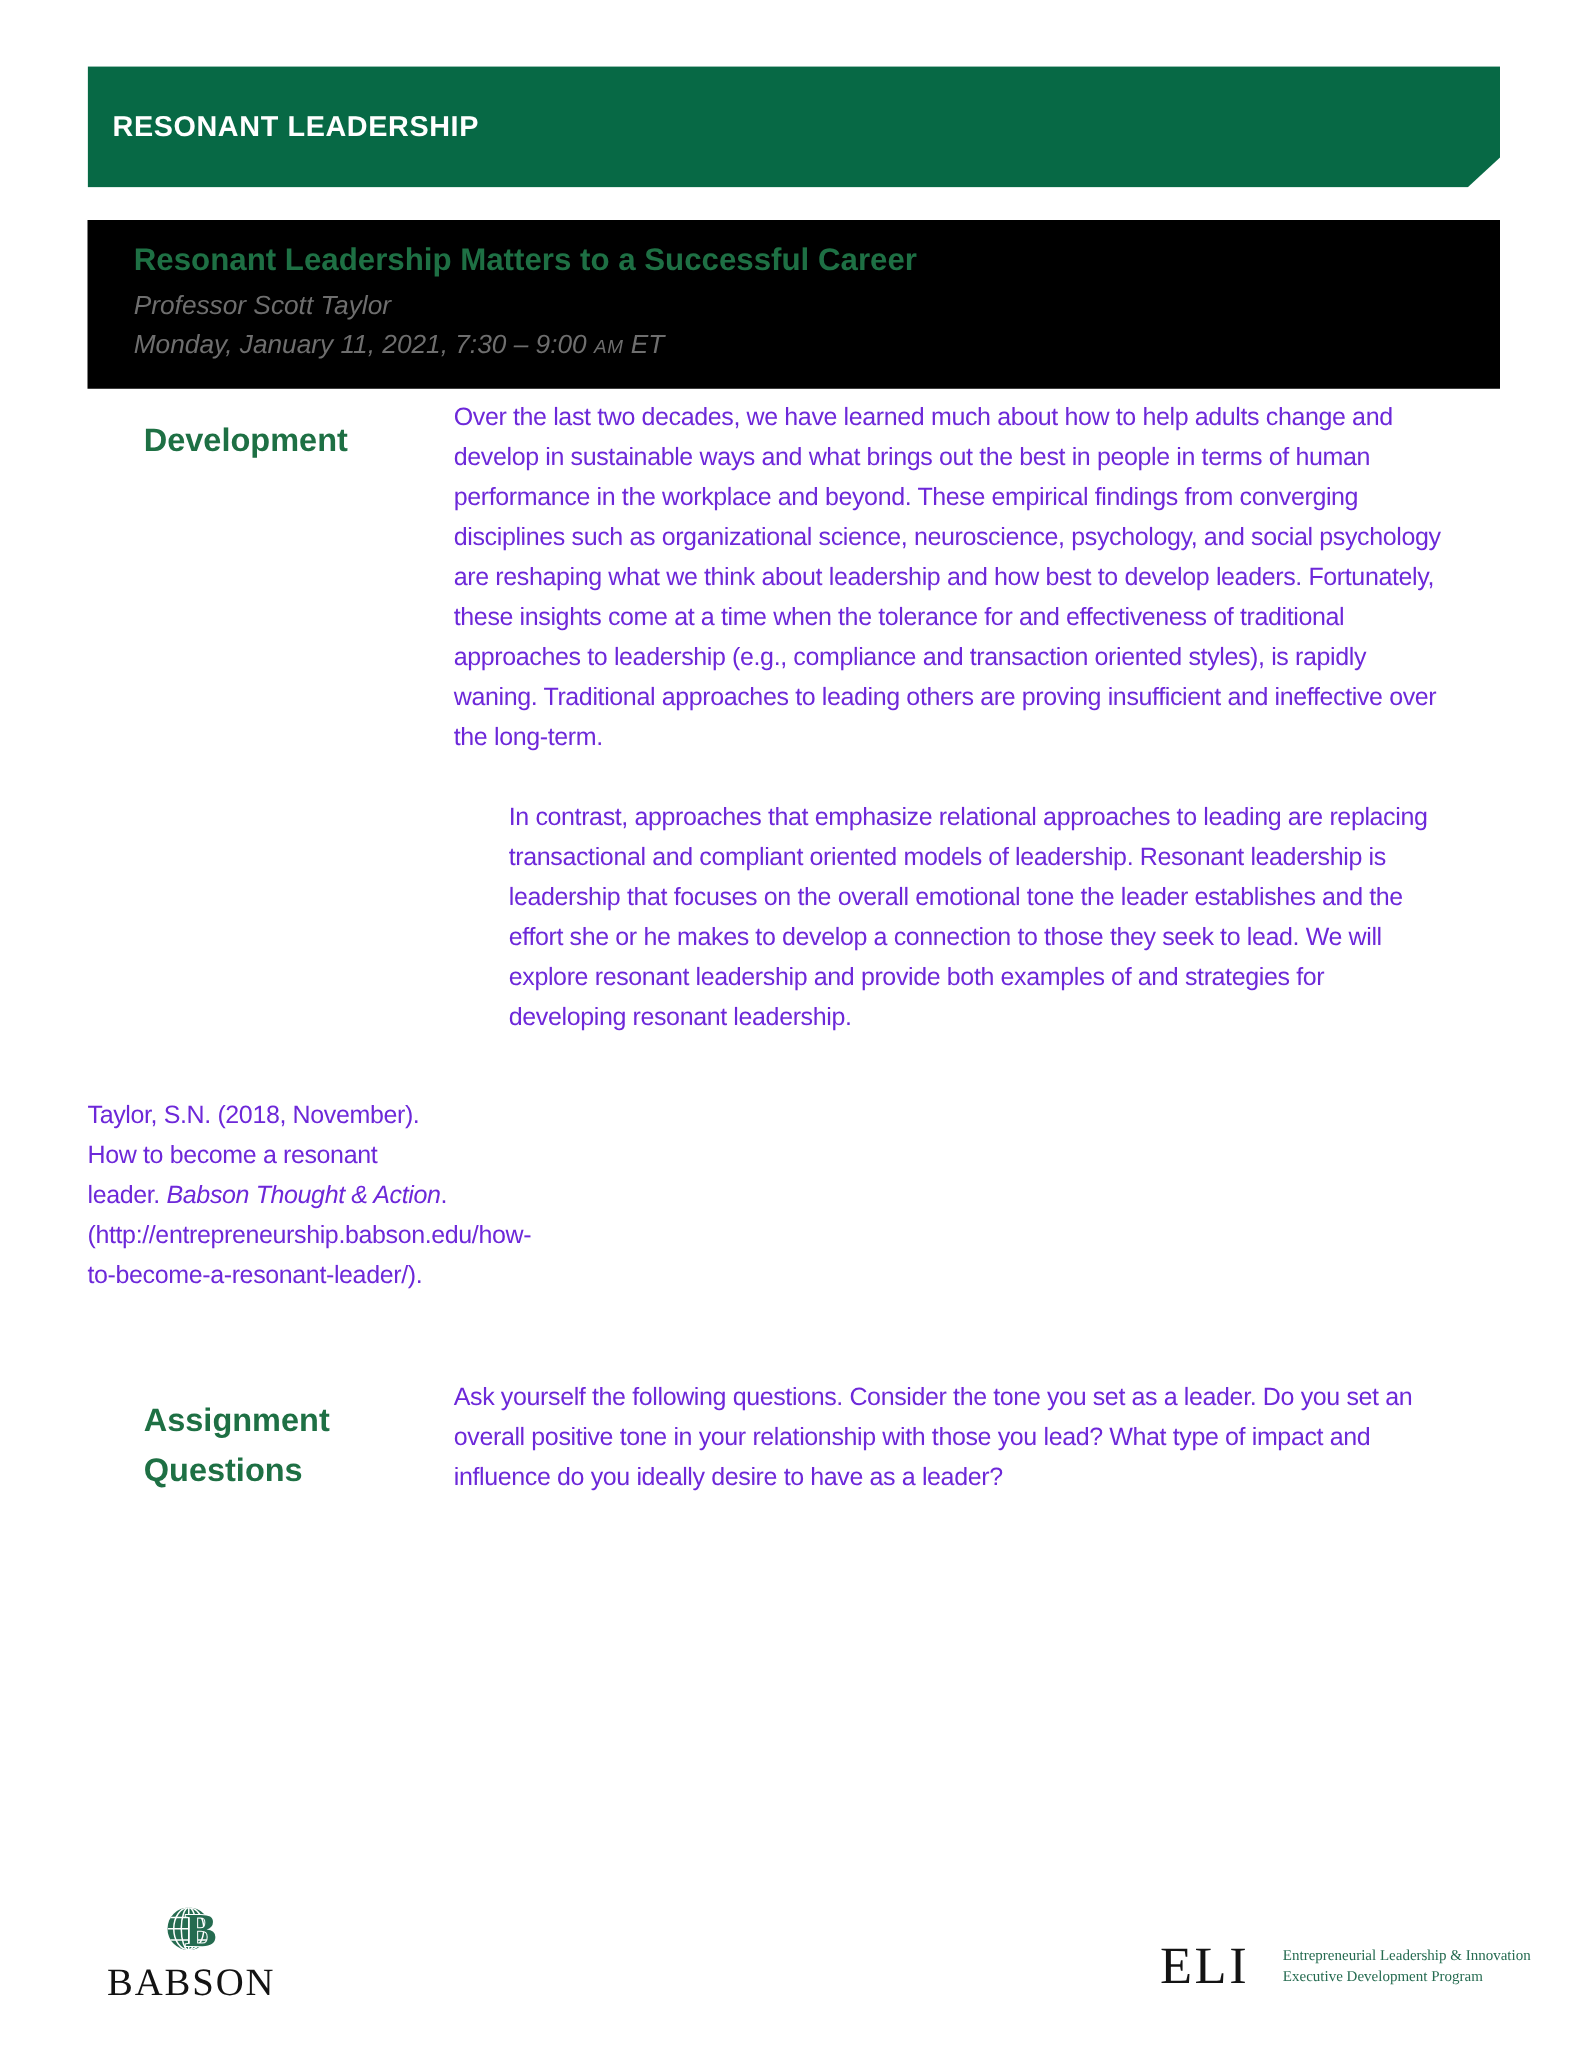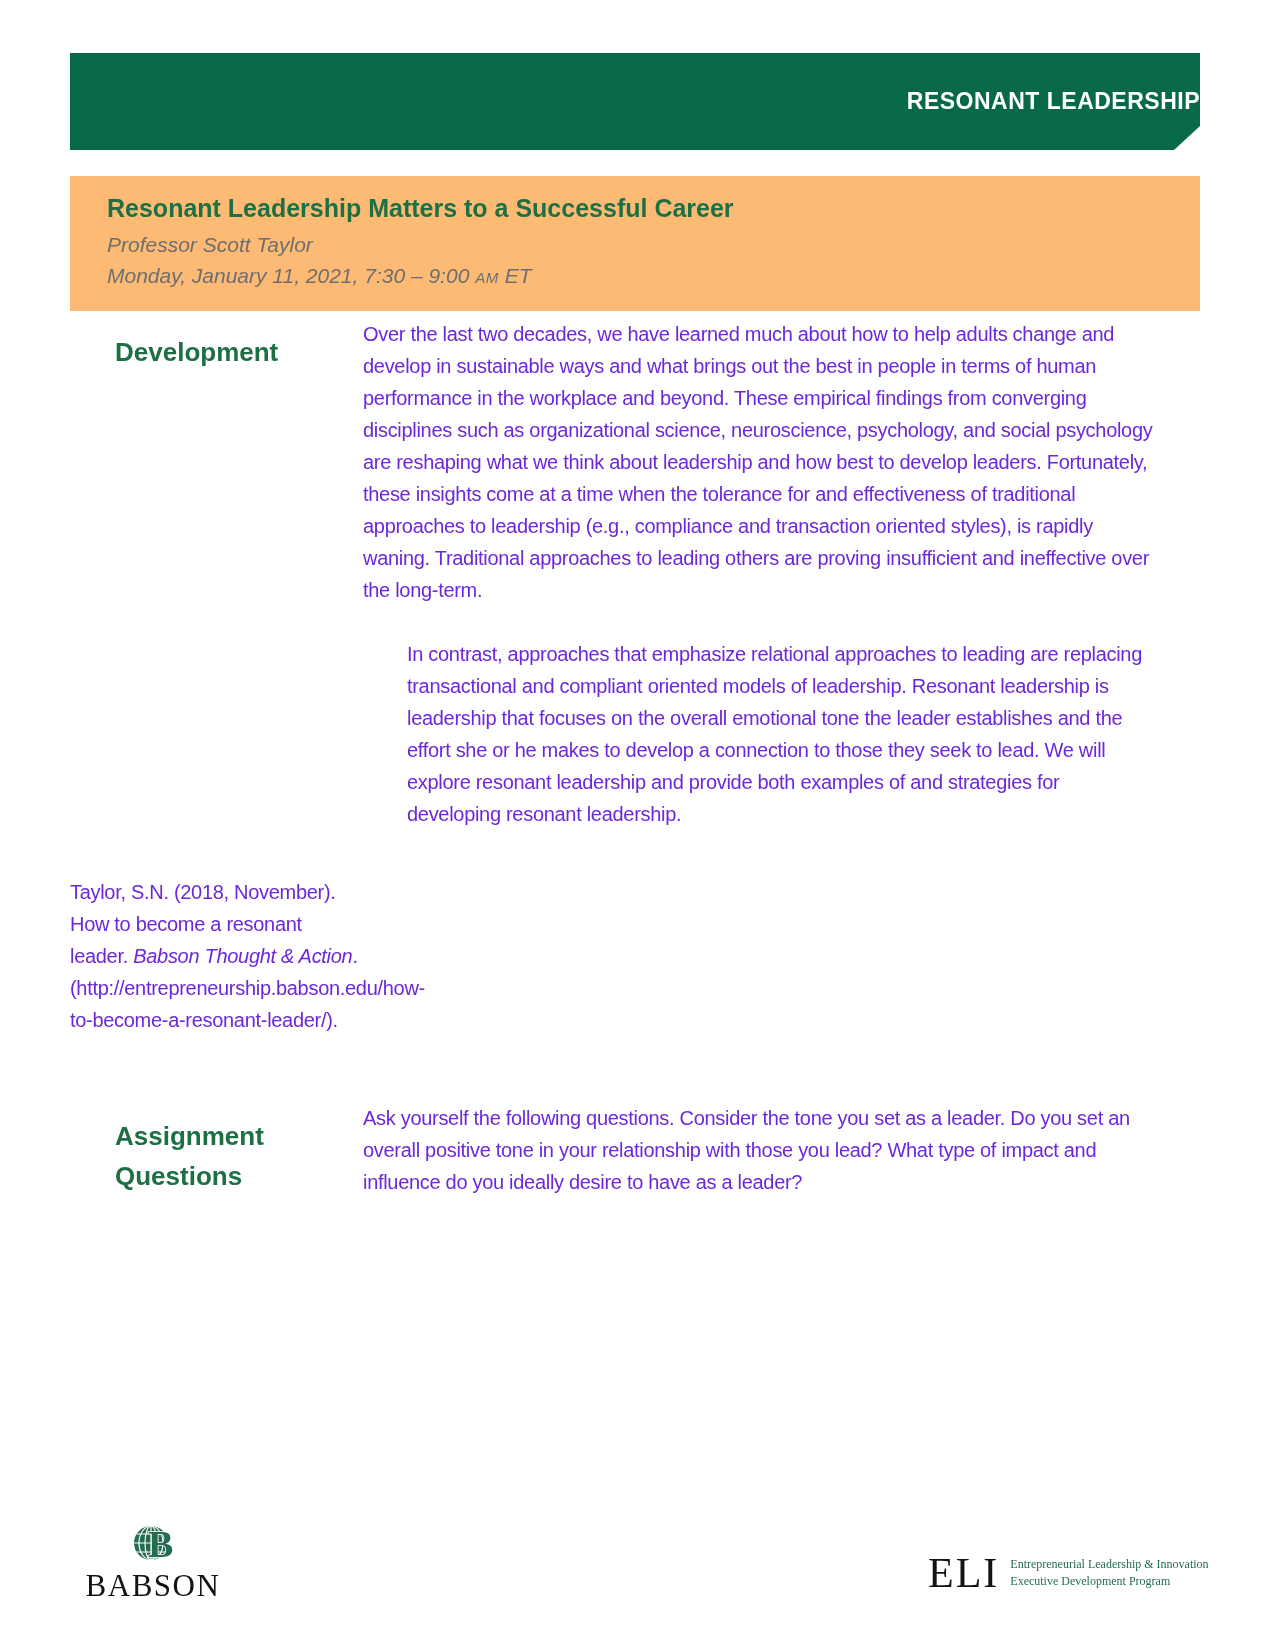--- a/index.html
+++ b/index.html
@@ -17,38 +17,37 @@
   .banner {
     position: absolute;
     left: 70px;
     top: 53px;
     width: 1130px;
     height: 97px;
     background: #076945;
     display: flex;
     align-items: center;
     clip-path: polygon(0 0, 100% 0, 100% calc(100% - 24px), calc(100% - 26px) 100%, 0 100%);
-    justify-content: flex-end;
   }
   .banner span {
     color: #ffffff;
     font-size: 23px;
     font-weight: bold;
     letter-spacing: 0.5px;
     padding-left: 20px;
   }
 
   
   .session-box {
     position: absolute;
     left: 70px;
     top: 176px;
     width: 1130px;
     box-sizing: border-box;
-    background: #fdba74;
+    background: #000000;
     padding: 17px 30px 18px 37px;
   }
   .session-box h1 {
     margin: 0 0 6px 0;
     font-size: 25px;
     line-height: 30px;
     color: #1e7044;
     font-weight: bold;
   }
   .session-box p {
@@ -108,21 +107,21 @@
     letter-spacing: 1.5px;
     color: #131313;
     white-space: nowrap;
   }
   .eli {
     position: absolute;
     left: 928px;
     top: 1553px;
     display: flex;
     align-items: center;
-    gap: 11px;
+    gap: 27px;
   }
   .eli-acronym {
     font-family: "Liberation Serif", serif;
     font-size: 42px;
     line-height: 40px;
     letter-spacing: 2px;
     color: #131313;
   }
   .eli-lines {
     display: flex;

